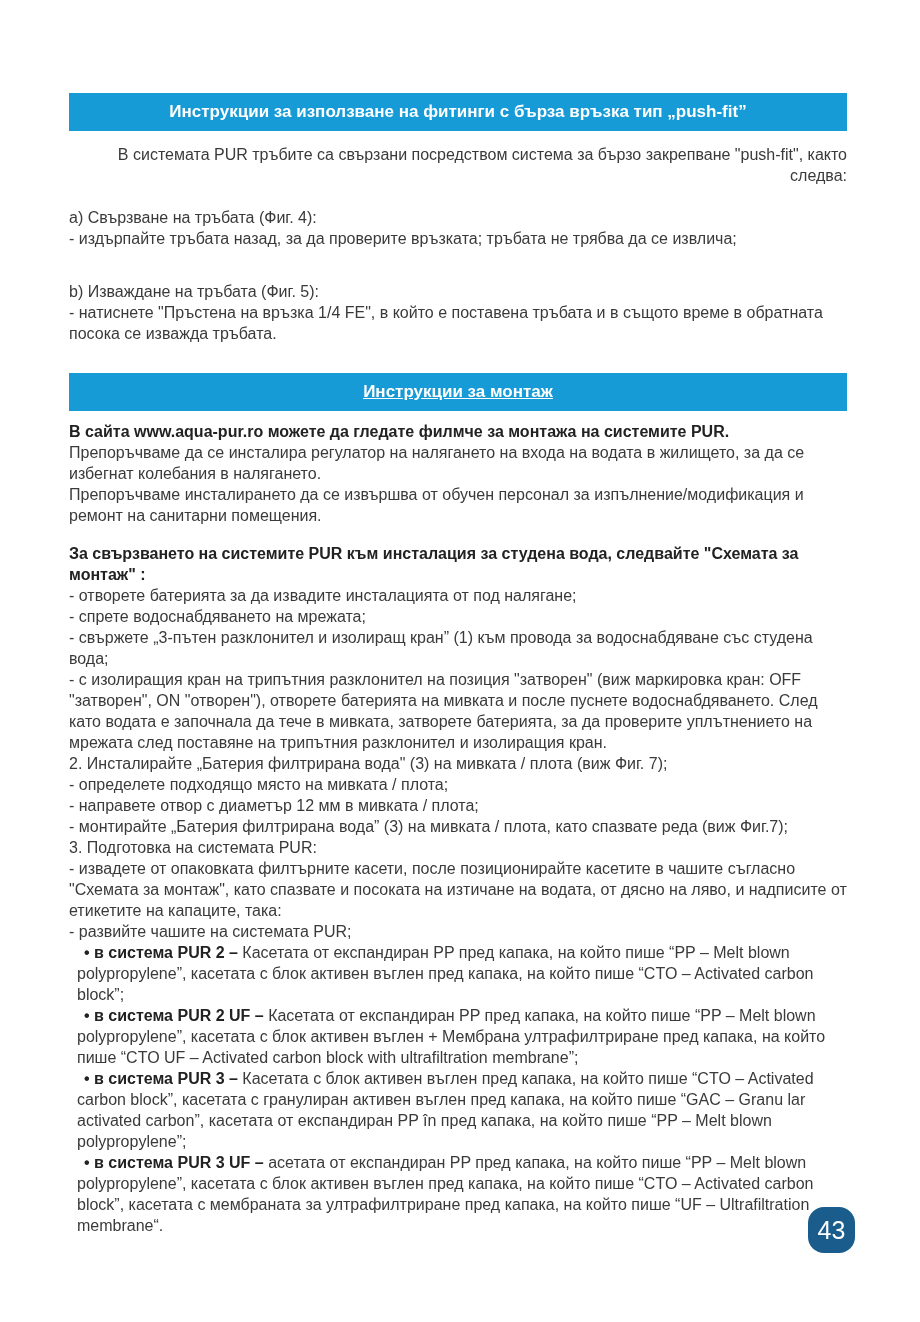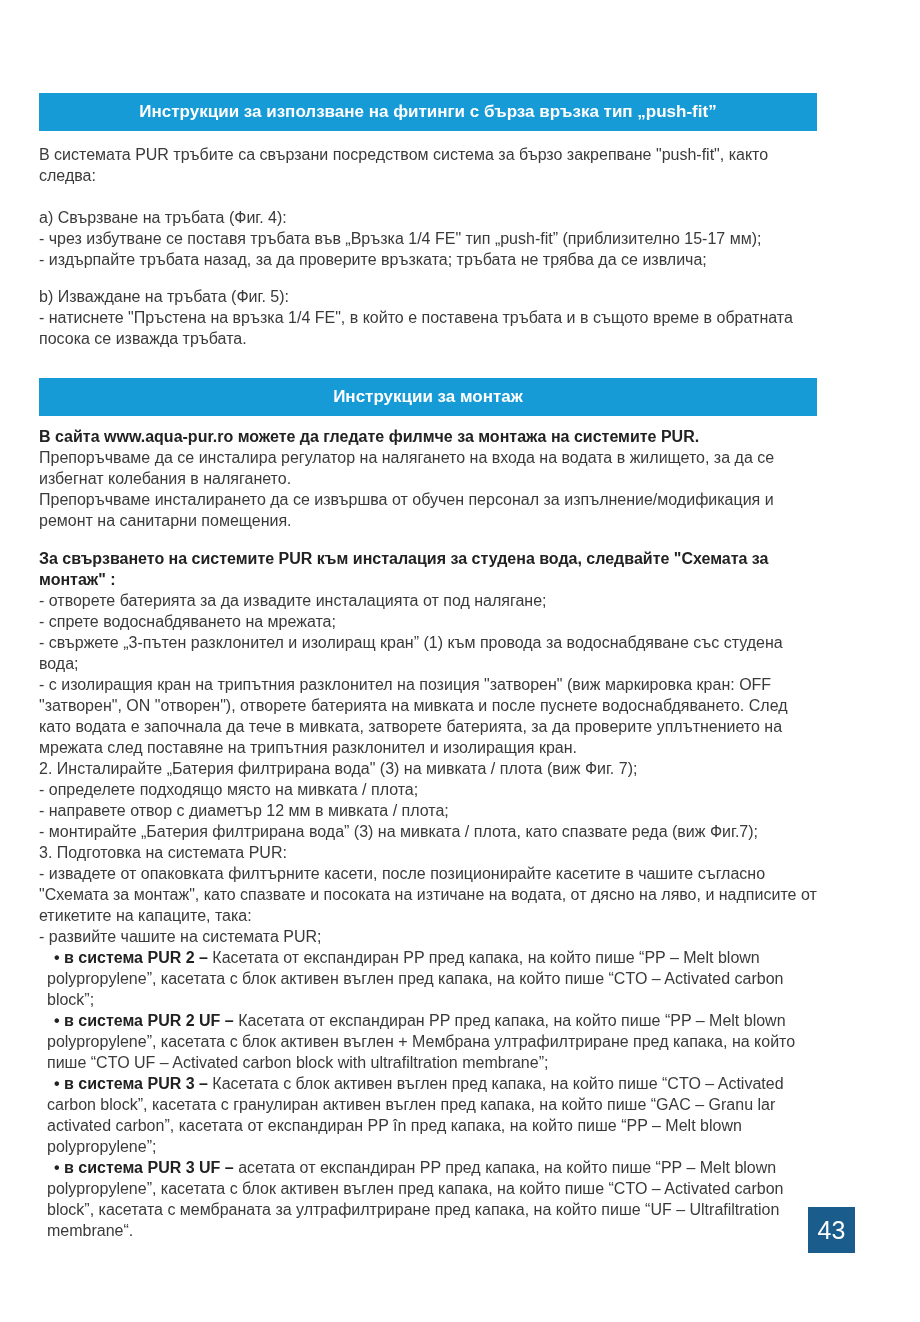--- a/index.html
+++ b/index.html
@@ -7,76 +7,76 @@
   body { font-family: "Liberation Sans", sans-serif; }
   .page {
     position: relative;
     width: 920px;
     height: 1322px;
     background: #ffffff;
     overflow: hidden;
   }
   .content {
     position: absolute;
-    left: 39px;
+    left: 69px;
     top: 0;
     width: 778px;
     color: var(--body-text, #3a3a3a);
     font-size: 16px;
     line-height: 21px;
   }
   .bar {
     margin-top: 93px;
     height: 38px;
     line-height: 38px;
     background: var(--header-bg, #169bd7);
     color: var(--header-text, #ffffff);
     font-weight: bold;
     font-size: 17px;
     text-align: center;
     white-space: nowrap;
   }
-  .bar.second { margin-top: 29px; }
-  .intro-para { margin-top: 13px; }
+  .bar.second { margin-top: 29px; text-decoration: underline; }
+  .intro-para { margin-top: 13px; text-align: right; }
   .block-a { margin-top: 21px; }
-  .block-b { margin-top: 16px; }
+  .block-b { margin-top: 32px; }
   .intro2 { margin-top: 10px; }
   .bold { font-weight: bold; color: #222222; }
   .heading2 { margin-top: 17px; }
   .steps { margin-top: 0; }
   .bullets div { padding-left: 8px; text-indent: 7px; }
   .pagenum {
     position: absolute;
     left: 808px;
     top: 1207px;
     width: 47px;
     height: 46px;
     background: var(--pagenum-bg, #1a5c8c);
     color: var(--pagenum-text, #ffffff);
     font-size: 25px;
     display: flex;
     align-items: center;
     justify-content: center;
+    border-radius: 16px;
   }
 </style>
 </head>
 <body>
 
 <div class="page">
   <div class="content">
 
     <div class="bar">
       <span>Инструкции за използване на фитинги с бърза връзка тип „push-fit”</span>
     </div>
 
     <div class="intro-para">В системата PUR тръбите са свързани посредством система за бързо закрепване "push-fit", както следва:</div>
 
     <div class="block-a">
       <div>a) Свързване на тръбата (Фиг. 4):</div>
-      <div>- чрез избутване се поставя тръбата във  „Връзка 1/4 FE" тип „push-fit”  (приблизително 15-17 мм);</div>
       <div>- издърпайте тръбата назад, за да проверите връзката; тръбата не трябва да се извлича;</div>
     </div>
 
     <div class="block-b">
       <div>b) Изваждане на тръбата (Фиг. 5):</div>
       <div>- натиснете "Пръстена на връзка 1/4 FE", в който е поставена тръбата и в същото време в обратната посока се изважда тръбата.</div>
     </div>
 
     <div class="bar second">
       <span>Инструкции за монтаж</span>

